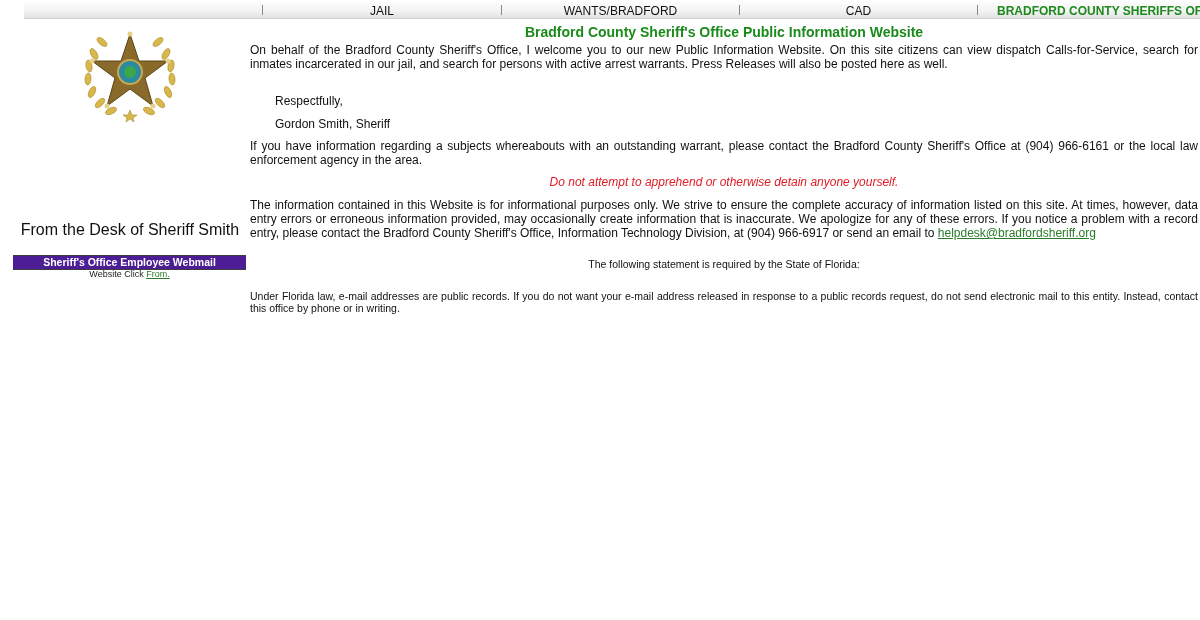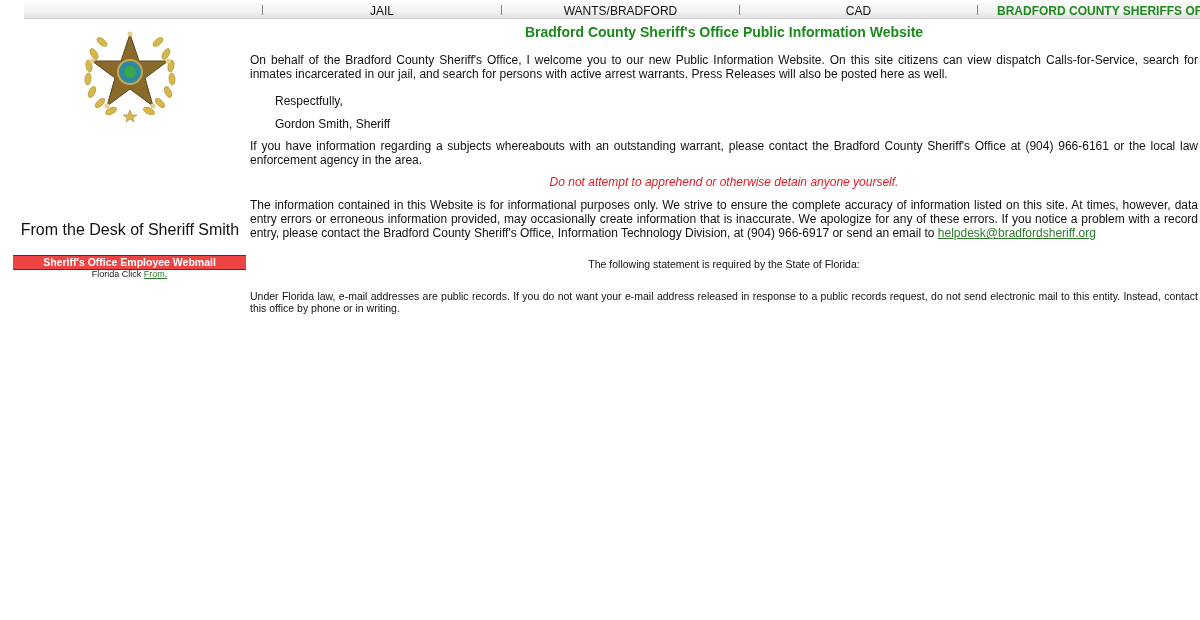--- a/index.html
+++ b/index.html
@@ -5,21 +5,21 @@
   html, body { margin:0; padding:0; background:#fff; }
   body { width:1200px; height:620px; overflow:hidden; position:relative; font-family:"Liberation Sans", sans-serif; color:#111; }
   .navbar { position:absolute; left:24px; top:0; width:1176px; height:18px;
     background:linear-gradient(#ffffff, #f3f3f3 60%, #e2e2e2); border-bottom:1px solid #cfcfcf; }
   .nav-item { position:absolute; top:0; height:18px; line-height:22px; font-size:12px; text-align:center; color:#111; cursor:pointer; }
   .nav-sep { position:absolute; top:5px; width:1px; height:10px; background:#888; }
   .nav-brand { position:absolute; top:0; height:18px; line-height:23px; font-size:12px; font-weight:bold; color:#1e8a1e; white-space:nowrap; overflow:hidden; left:973px; width:203px; }
   .sidebar { position:absolute; left:0; top:18px; width:258px; }
   .logo { position:absolute; left:80px; top:6px; width:100px; height:98px; }
   .desk { position:absolute; left:0; top:203px; width:260px; text-align:center; font-size:16px; color:#111; }
-  .webmail { position:absolute; left:13px; top:237px; width:233px; height:13px; background:#ef4444; color:#fff; font-weight:bold; font-size:10.5px; text-align:center; line-height:13px; border-top:1px solid #3c3c3c; border-bottom:1px solid #3c3c3c; }
+  .webmail { position:absolute; left:13px; top:237px; width:233px; height:13px; background:#4c1d95; color:#fff; font-weight:bold; font-size:10.5px; text-align:center; line-height:13px; border-top:1px solid #3c3c3c; border-bottom:1px solid #3c3c3c; }
   .click { position:absolute; left:13px; top:251px; width:233px; text-align:center; font-size:9px; color:#222; }
   .click a { color:#2a7a2a; text-decoration:underline; }
   .main { position:absolute; left:250px; top:18px; width:948px; }
   h1 { position:absolute; left:0; top:6px; width:948px; margin:0; text-align:center; font-size:14px; font-weight:bold; color:#1a8a1a; }
   .p { position:absolute; left:0; width:948px; font-size:12px; line-height:14px; text-align:justify; margin:0; }
   .indent { left:25px; }
   .warn { color:#e01b24; font-style:italic; text-align:center; }
   .small { font-size:10.5px; line-height:12px; }
   .center { text-align:center; }
   a.mail { color:#2a7a2a; text-decoration:underline; }
@@ -61,26 +61,26 @@
     <circle cx="50" cy="10" r="2.5" fill="#e6d08a"></circle>
     <circle cx="88" cy="37" r="2.5" fill="#e6d08a"></circle>
     <circle cx="73" cy="82" r="2.5" fill="#e6d08a"></circle>
     <circle cx="27" cy="82" r="2.5" fill="#e6d08a"></circle>
     <circle cx="12" cy="37" r="2.5" fill="#e6d08a"></circle>
     <circle cx="50" cy="48" r="12" fill="#2a8aa0" stroke="#c8a850" stroke-width="2"></circle>
     <circle cx="50" cy="48" r="6" fill="#3aa84a"></circle>
   </svg>
   <div class="desk">From the Desk of Sheriff Smith</div>
   <div class="webmail">Sheriff's Office Employee Webmail</div>
-  <div class="click"><span>Florida Click </span><a>From.</a></div>
+  <div class="click"><span>Website Click </span><a>From.</a></div>
 </div>
 
 <div class="main">
   <h1>Bradford County Sheriff's Office Public Information Website</h1>
-  <p class="p" style="top:35px;">On behalf of the Bradford County Sheriff's Office, I welcome you to our new Public Information Website.  On this site citizens can  view dispatch Calls-for-Service, search for inmates incarcerated in our jail, and search for persons with active arrest warrants.  Press Releases will also be posted here as well.</p>
+  <p class="p" style="top:25px;">On behalf of the Bradford County Sheriff's Office, I welcome you to our new Public Information Website.  On this site citizens can  view dispatch Calls-for-Service, search for inmates incarcerated in our jail, and search for persons with active arrest warrants.  Press Releases will also be posted here as well.</p>
   <p class="p indent" style="top:76px;">Respectfully,</p>
   <p class="p indent" style="top:99px;">Gordon Smith, Sheriff</p>
   <p class="p" style="top:121px;">If you have information regarding a subjects whereabouts with an outstanding warrant, please contact the Bradford County Sheriff's Office at (904) 966-6161 or the local law enforcement agency in the area.</p>
   <p class="p warn" style="top:157px;">Do not attempt to apprehend or otherwise detain anyone yourself.</p>
   <p class="p" style="top:180px;"><span>The information contained in this Website is for informational purposes only.  We strive to ensure the complete accuracy of information listed on this site.  At times, however, data entry errors or erroneous information provided, may occasionally create information that is inaccurate.  We apologize for any of these errors. If you notice a problem with a record entry, please contact the Bradford County Sheriff's Office, Information Technology Division, at (904) 966-6917 or send an email to </span><a class="mail">helpdesk@bradfordsheriff.org</a></p>
   <p class="p small center" style="top:240px;">The following statement is required by the State of Florida:</p>
   <p class="p small" style="top:272px;">Under Florida law, e-mail addresses are public records. If you do not want your e-mail address released in response to a public records request, do not send electronic mail to this entity.  Instead, contact this office by phone or in writing.</p>
 </div>
 
 </body></html>

